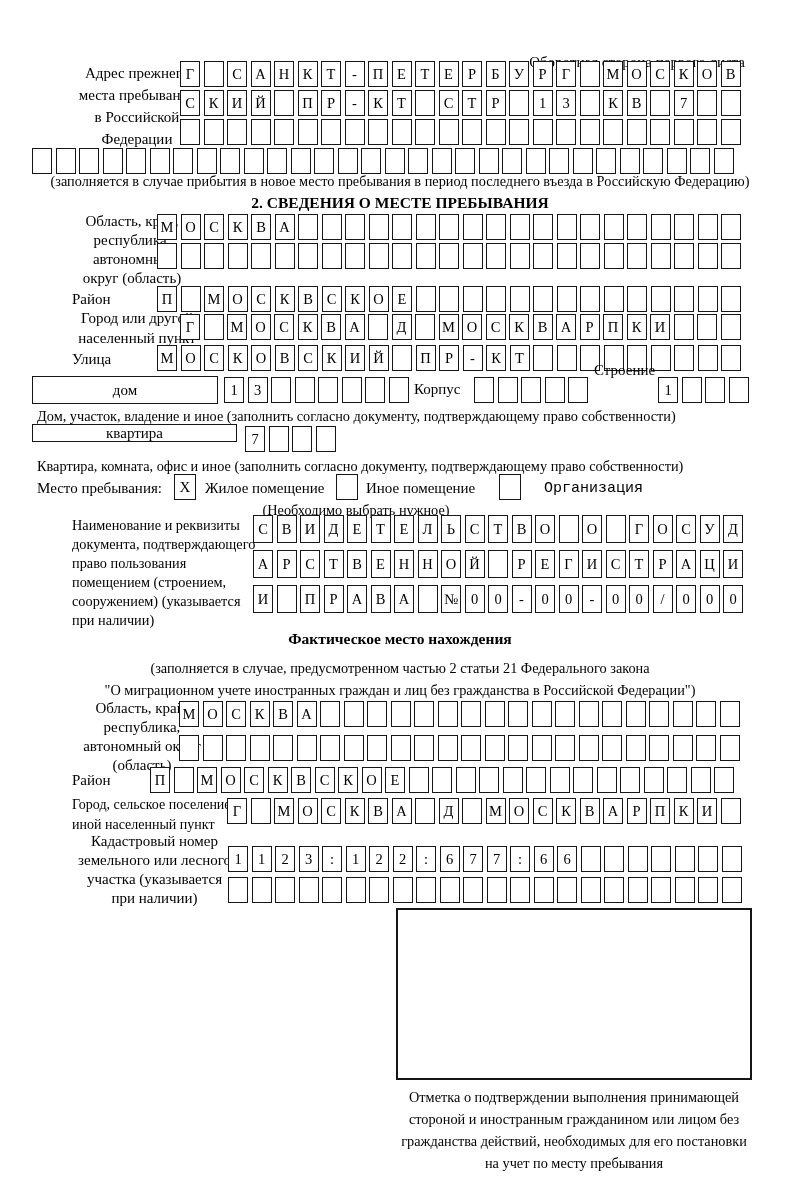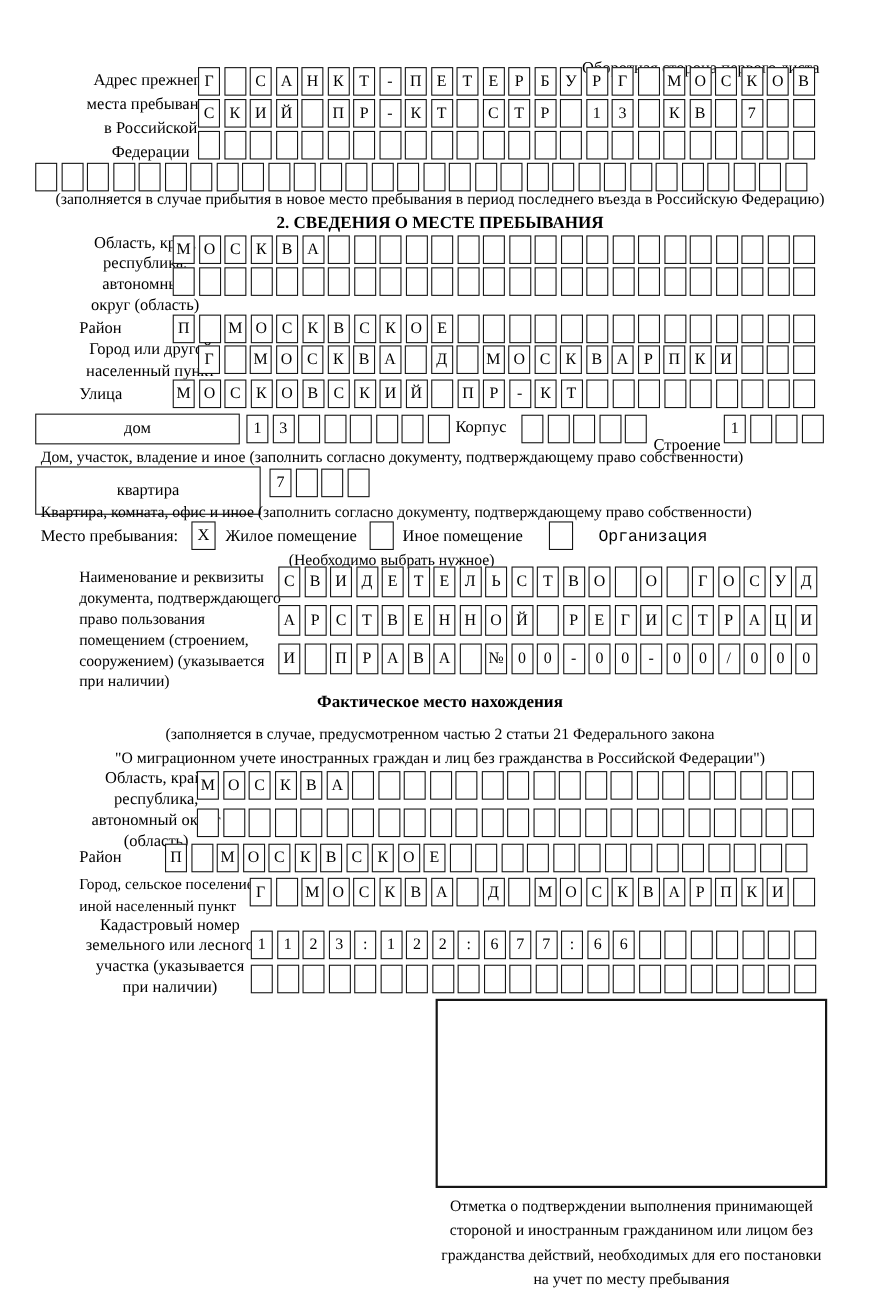--- a/index.html
+++ b/index.html
@@ -321,30 +321,30 @@
       <span class="cell"></span>
     </div>
   <div class="abs lbl" style="left:414px; top:379px;">Корпус</div>
   <div class="grid" style="left:474px; top:377px;">
       <span class="cell"></span>
       <span class="cell"></span>
       <span class="cell"></span>
       <span class="cell"></span>
       <span class="cell"></span>
     </div>
-  <div class="abs lbl" style="left:594px; top:395px;">Строение</div>
+  <div class="abs lbl" style="left:594px; top:360px;">Строение</div>
   <div class="grid" style="left:658px; top:377px;">
       <span class="cell">1</span>
       <span class="cell"></span>
       <span class="cell"></span>
       <span class="cell"></span>
     </div>
   <div class="abs cap" style="left:37px; top:408px; width:740px;">Дом, участок, владение и иное (заполнить согласно документу, подтверждающему право собственности)</div>
 
-  <div class="fieldbox" style="left:32px; top:424px; width:205px; height:44px;">квартира</div>
+  <div class="fieldbox" style="left:32px; top:424px; width:205px; height:18px;">квартира</div>
   <div class="grid" style="left:245px; top:426px;">
       <span class="cell">7</span>
       <span class="cell"></span>
       <span class="cell"></span>
       <span class="cell"></span>
     </div>
   <div class="abs cap" style="left:37px; top:458px; width:740px;">Квартира, комната, офис и иное (заполнить согласно документу, подтверждающему право собственности)</div>
 
   <div class="abs lbl" style="left:37px; top:478px;">Место пребывания:</div>
   <div class="chk" style="left:174px; top:474px;">X</div>

